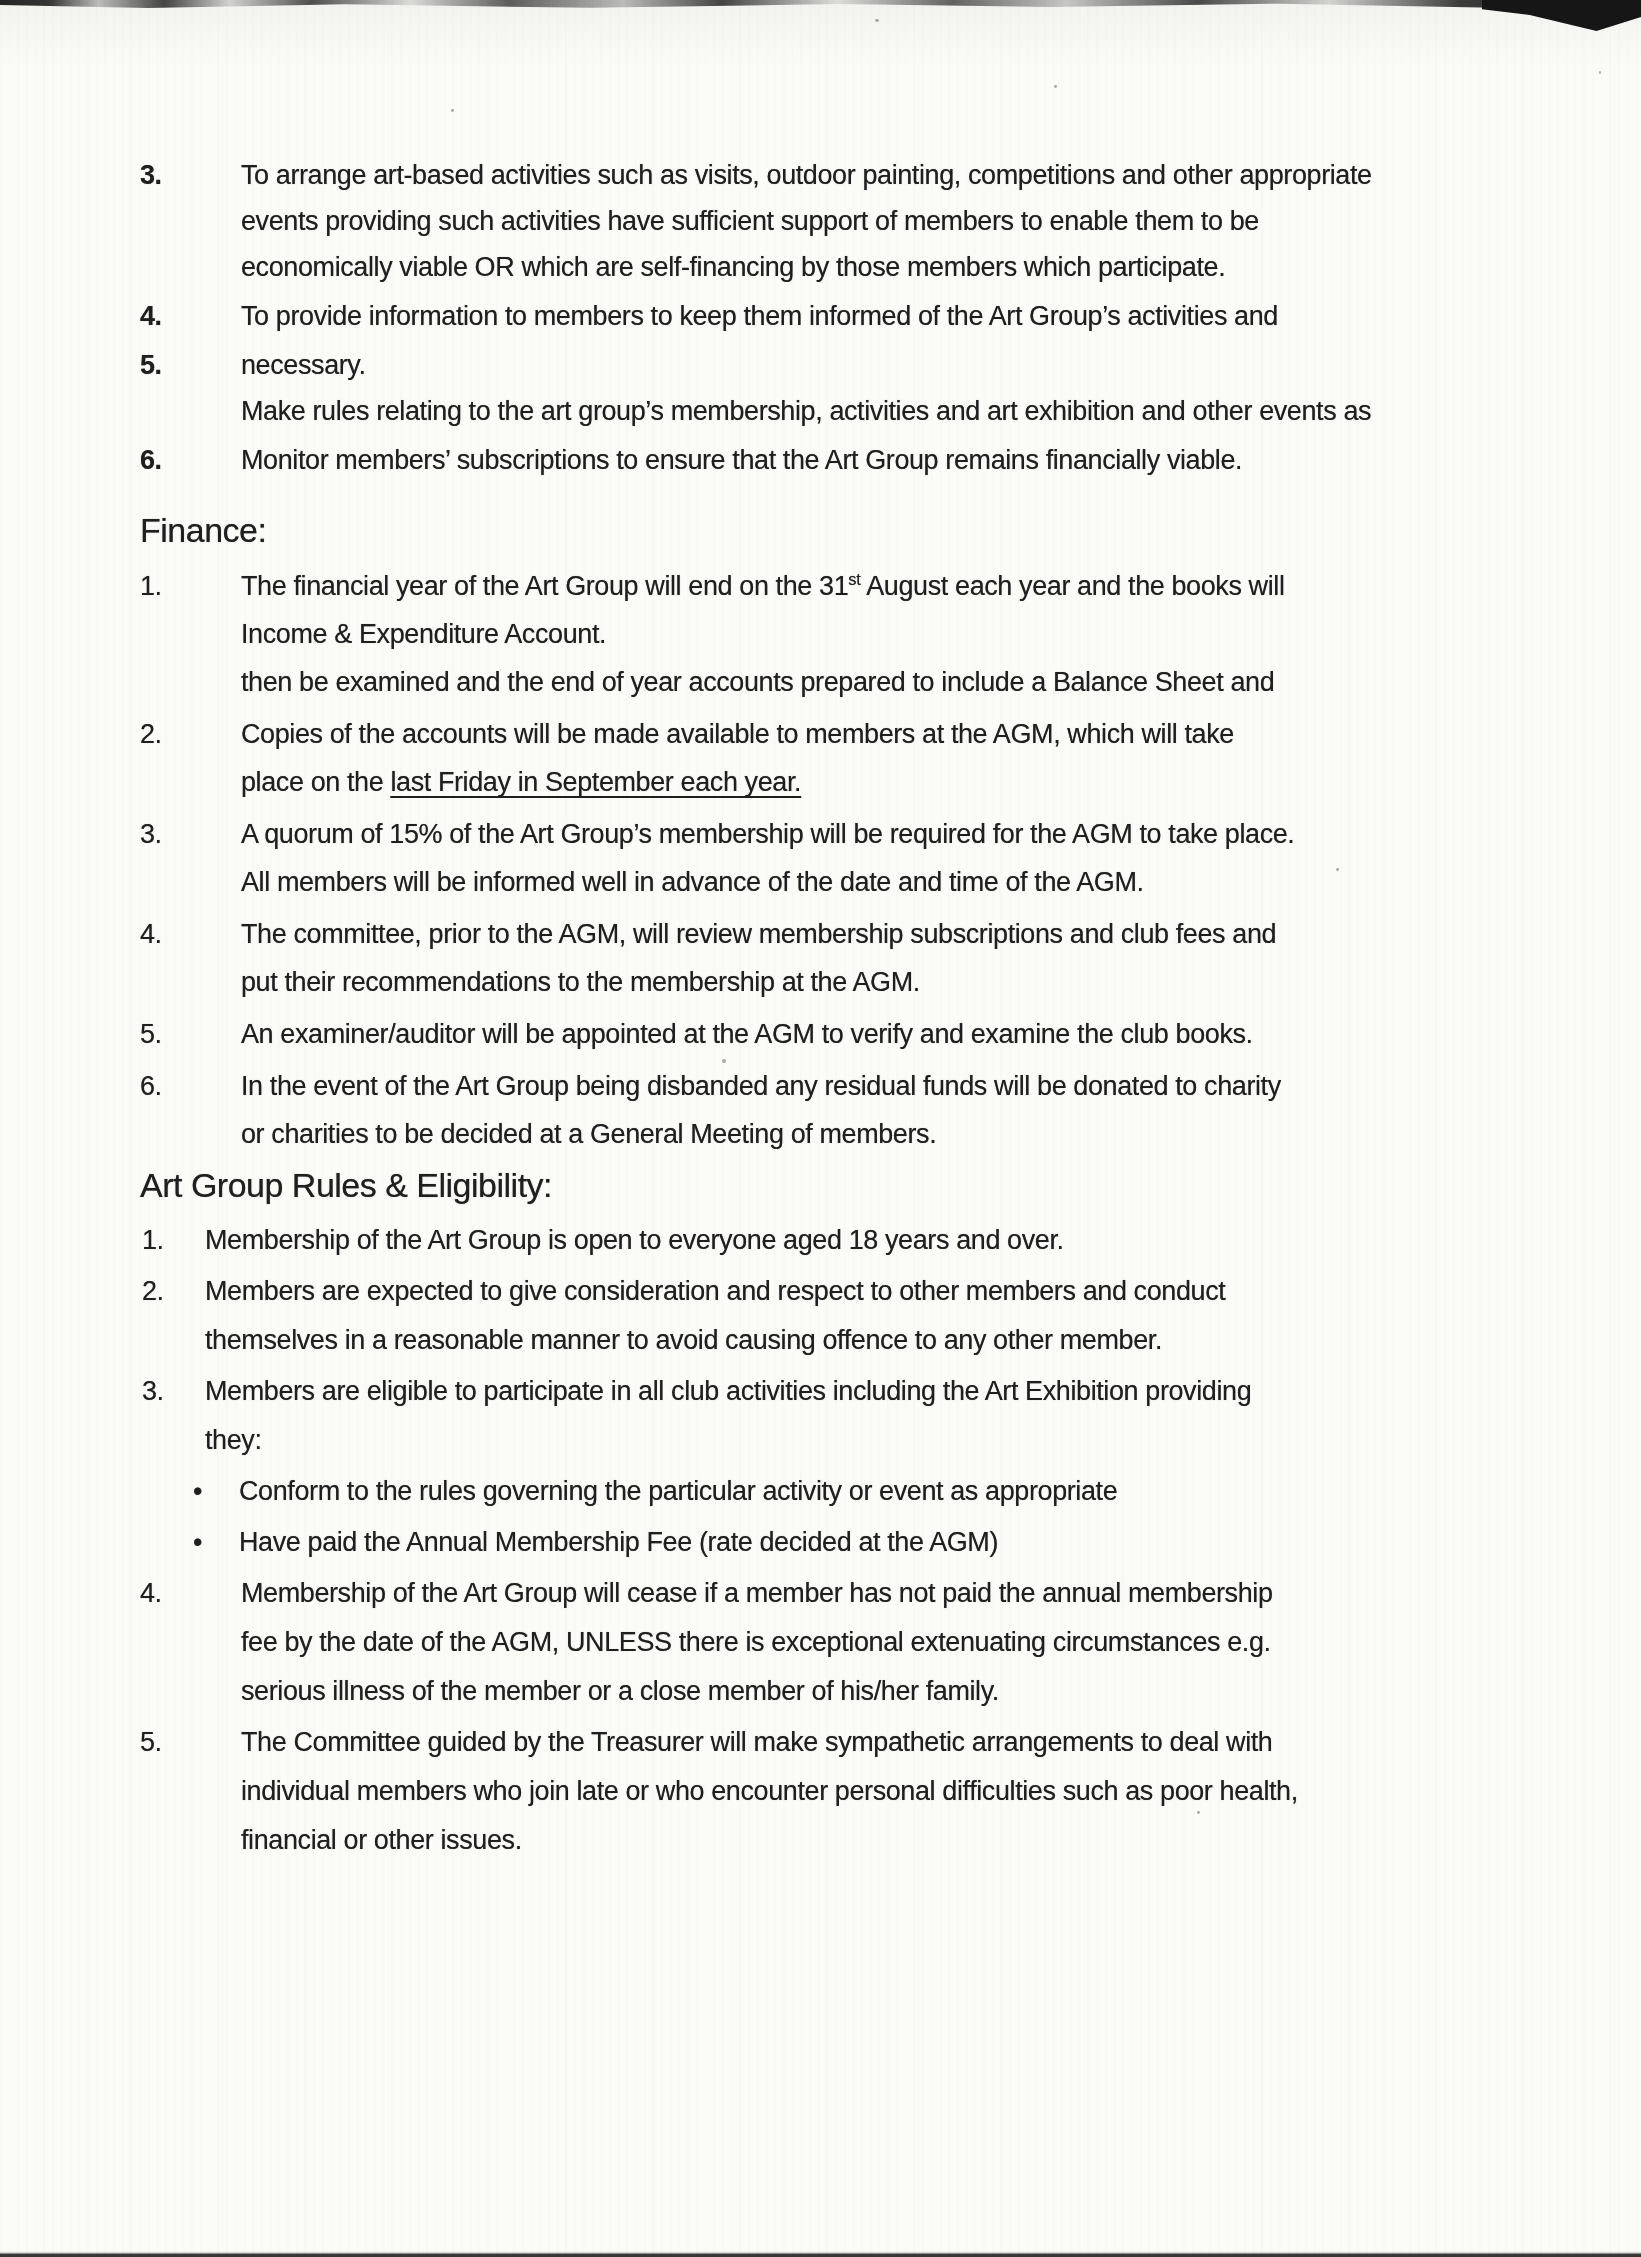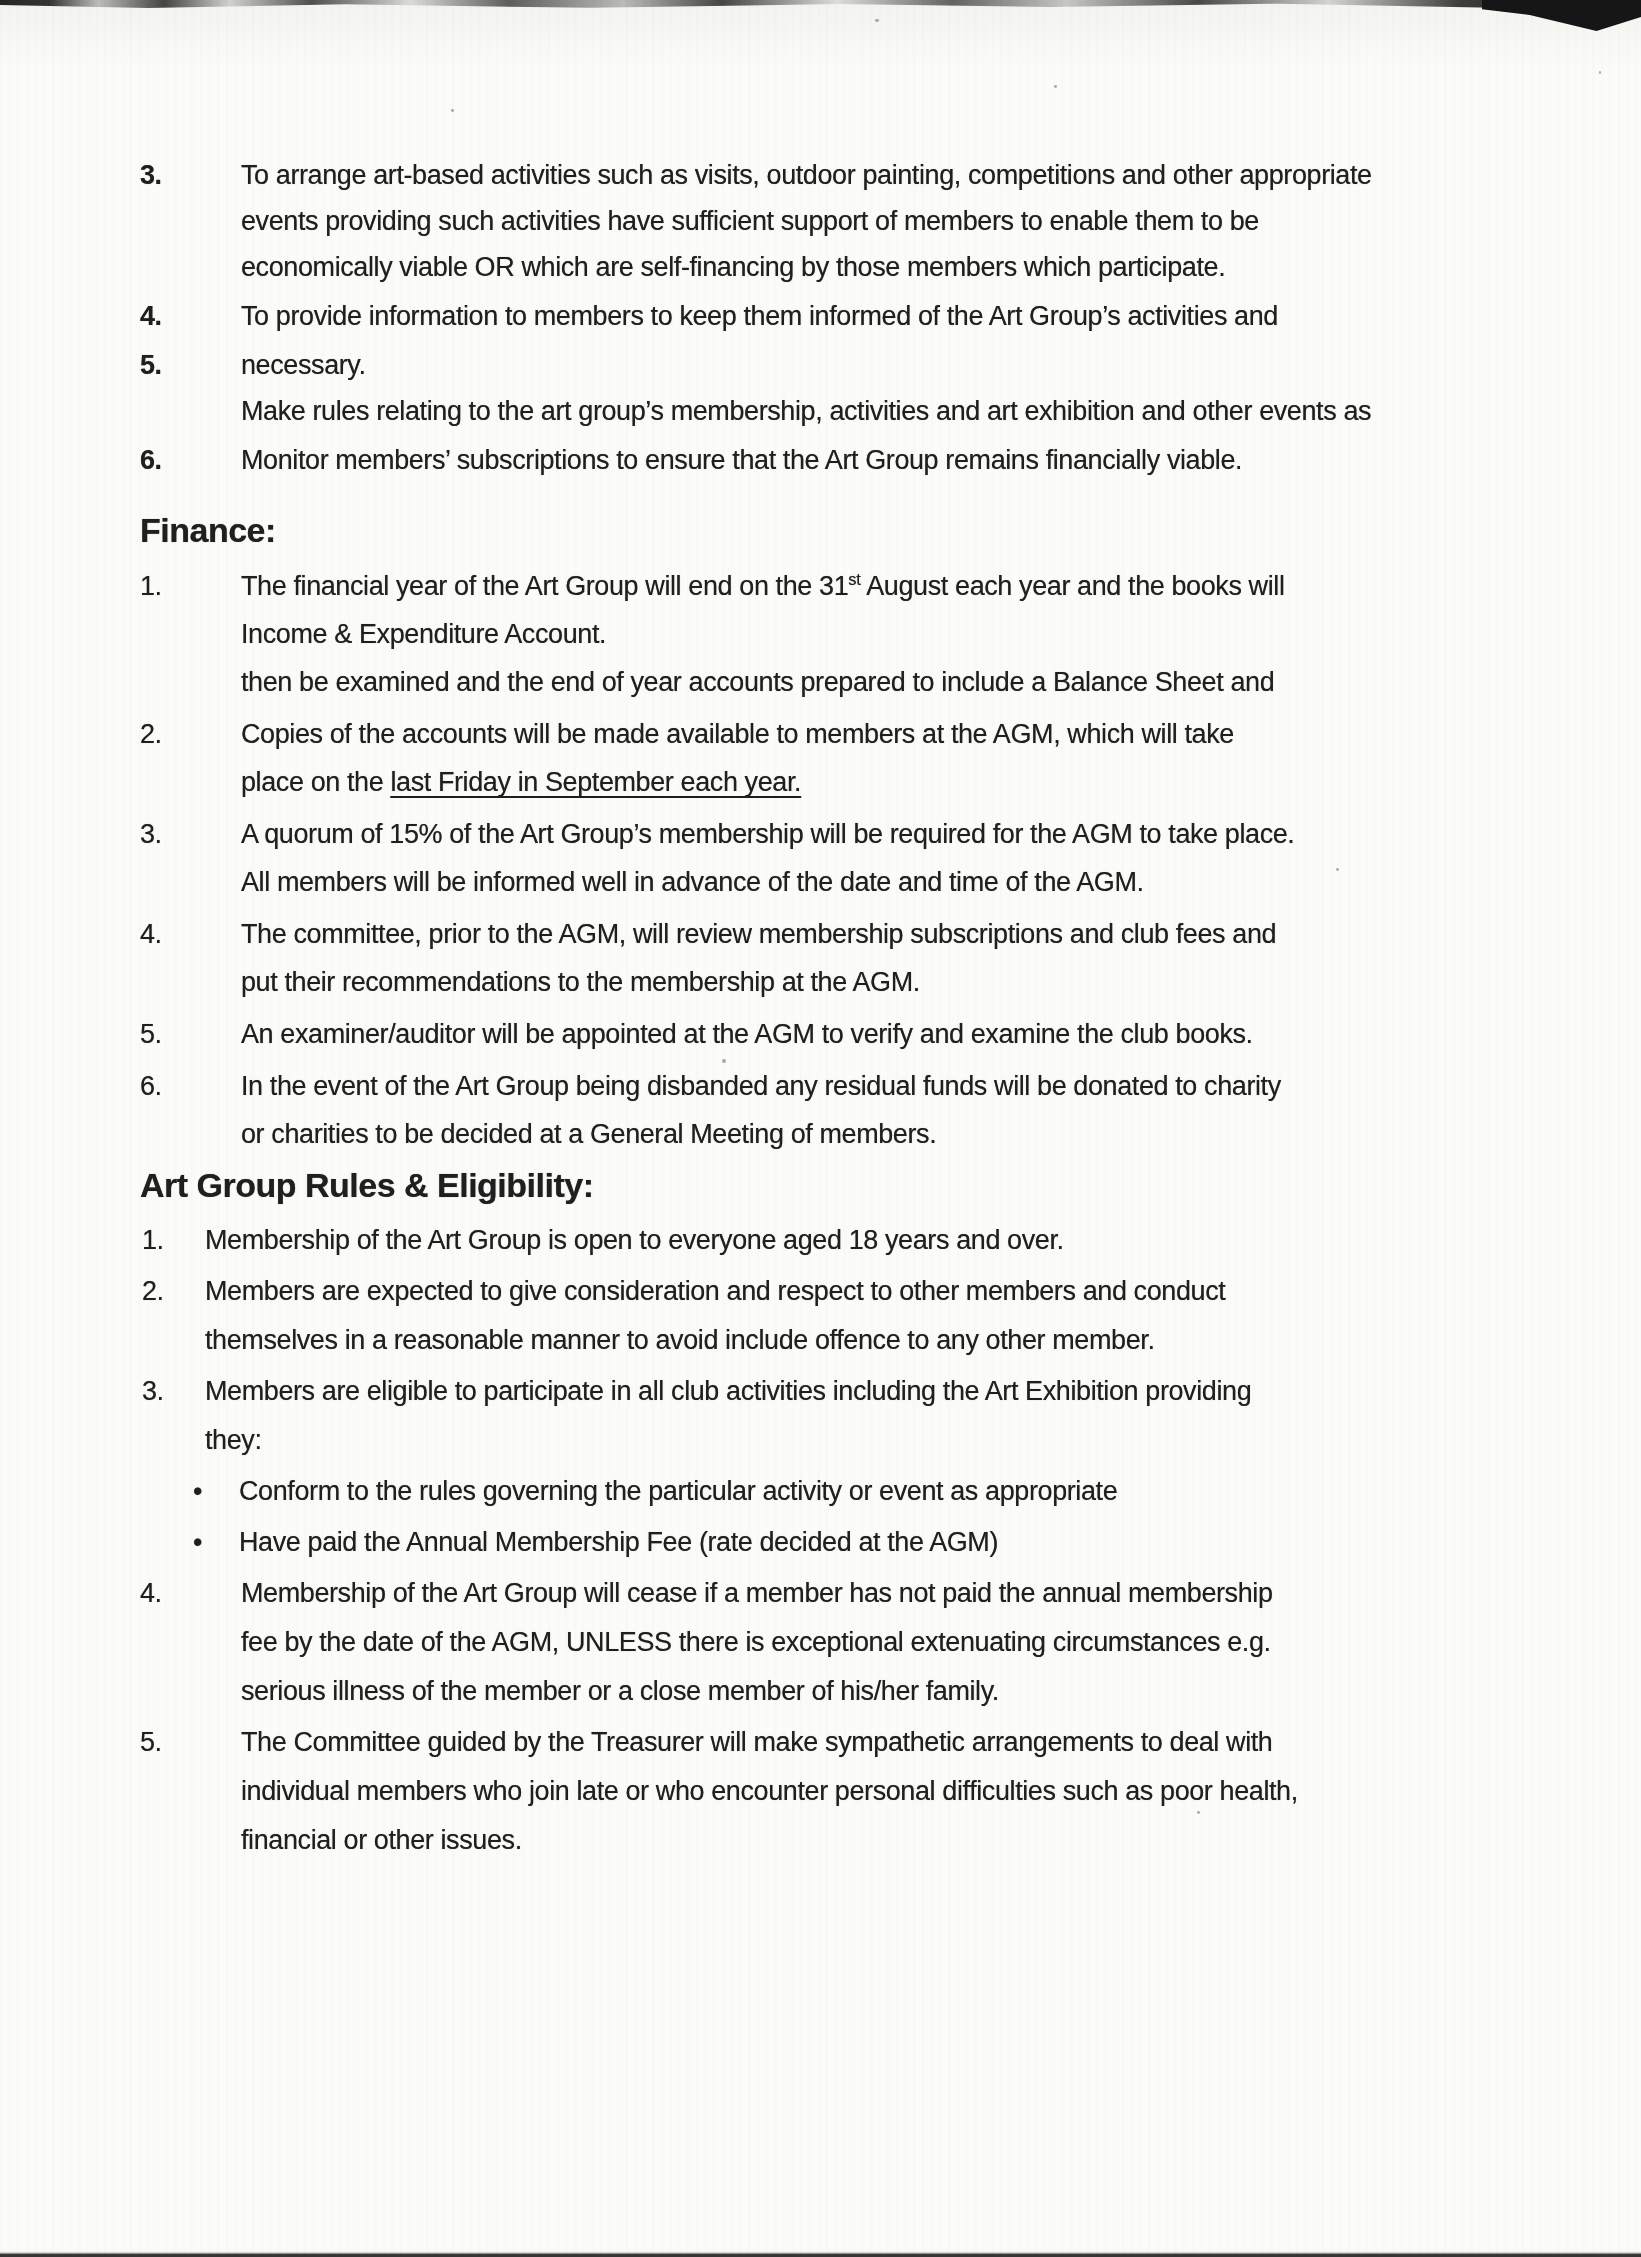--- a/index.html
+++ b/index.html
@@ -39,21 +39,21 @@
   .speck { position: absolute; background: rgba(70,70,70,.45); border-radius: 50%; }
 
   
   #doc { position: absolute; top: 152px; left: 0; width: 1641px; }
   .line { white-space: nowrap; }
   .doc-text { font-size: 27px; letter-spacing: -0.4px; text-shadow: 0 0 0.7px rgba(40,40,40,0.65); }
 
   .heading {
     margin-left: 140px;
     font-size: 34px;
-    font-weight: 700;
+    font-weight: 400;
     letter-spacing: -0.5px;
     line-height: 46px;
     text-shadow: 0 0 0.8px rgba(30,30,30,0.7);
   }
   [data-name="finance-heading"] { margin-top: 24px; margin-bottom: 9.7px; }
   [data-name="rules-heading"]   { margin-bottom: 8.7px; }
 
   .item { position: relative; }
   .marker { position: absolute; left: 0; top: 0; }
   .item.wide, .item.wide-bold { margin-left: 140px; padding-left: 101px; }
@@ -145,21 +145,21 @@
       </div>
       <div class="heading" data-name="rules-heading">Art Group Rules &amp; Eligibility:</div>
       <div data-name="rules-list">
         <div class="item narrow" data-name="list-item">
       <span class="marker" data-name="item-number">1.</span>
     <div class="line" data-name="text-line">Membership of the Art Group is open to everyone aged 18 years and over.</div>
         </div>
         <div class="item narrow" data-name="list-item">
       <span class="marker" data-name="item-number">2.</span>
     <div class="line" data-name="text-line">Members are expected to give consideration and respect to other members and conduct</div>
-          <div class="line" data-name="text-line">themselves in a reasonable manner to avoid include offence to any other member.</div>
+          <div class="line" data-name="text-line">themselves in a reasonable manner to avoid causing offence to any other member.</div>
         </div>
         <div class="item narrow" data-name="list-item">
       <span class="marker" data-name="item-number">3.</span>
     <div class="line" data-name="text-line">Members are eligible to participate in all club activities including the Art Exhibition providing</div>
           <div class="line" data-name="text-line">they:</div>
         </div>
         <div class="item bullet" data-name="list-item">
       <span class="marker" data-name="bullet-marker">•</span>
     <div class="line" data-name="text-line">Conform to the rules governing the particular activity or event as appropriate</div>
         </div>

